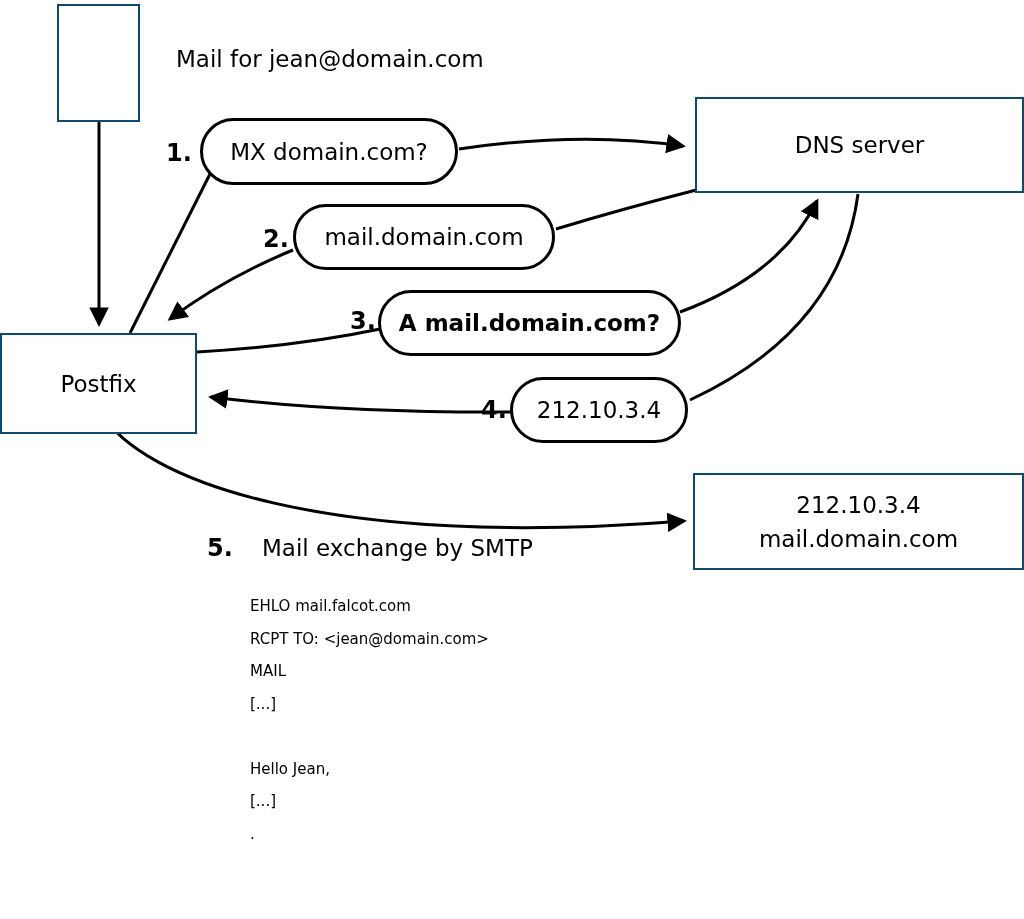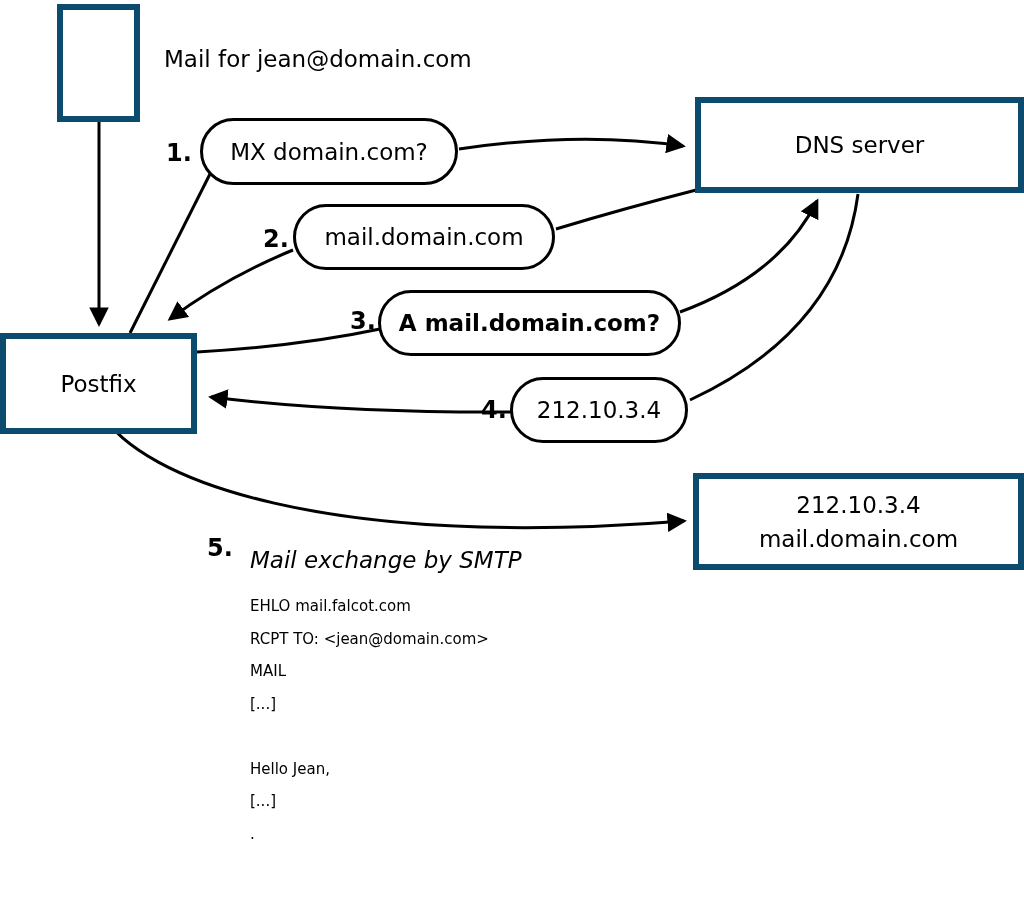--- a/index.html
+++ b/index.html
@@ -10,21 +10,21 @@
   }
   .canvas {
     position:relative;
     width:1024px; height:919px;
     background:#ffffff;
     overflow:hidden;
   }
   svg.wires { position:absolute; left:0; top:0; width:1024px; height:919px; }
   .box {
     position:absolute;
-    border:6px solid #0c4a6e;
+    border:2px solid #0c4a6e;
     background:#fff;
     display:flex; align-items:center; justify-content:center;
     font-size:23px;
   }
   .pill {
     position:absolute;
     border:3px solid #000;
     background:#fff;
     border-radius:40px;
     display:flex; align-items:center; justify-content:center;
@@ -33,29 +33,29 @@
     text-align:right;
   }
   .envelope { left:57px; top:4px; width:83px; height:118px; }
   .postfix  { left:0px;  top:333px; width:197px; height:101px; }
   .dns      { left:695px; top:97px; width:329px; height:96px; }
   .target   { left:693px; top:473px; width:331px; height:97px; flex-direction:column; line-height:34px; }
   .pill1 { left:200px; top:118px; width:258px; height:67px; }
   .pill2 { left:293px; top:204px; width:262px; height:66px; }
   .pill3 { left:378px; top:290px; width:303px; height:66px;font-weight:bold; }
   .pill4 { left:510px; top:377px; width:178px; height:66px; }
-  .label { position:absolute; font-size:23px; white-space:nowrap; }
+  .label { position:absolute; font-size:23px; white-space:nowrap;margin-left:12px; }
   .mail-note { left:164px; top:46px; }
   .step-num { position:absolute; font-size:24px; font-weight:bold; white-space:nowrap; }
   .n1 { left:166px; top:139px; }
   .n2 { left:263px; top:225px; }
   .n3 { left:350px; top:307px; }
   .n4 { left:481px; top:396px; }
   .n5 { left:207px; top:534px; }
-  .step5-label { left:250px; top:547px;font-style:italic; }
+  .step5-label { left:250px; top:535px; }
   .smtp { position:absolute; left:250px; top:597px; }
   .smtp-line { height:32.5px; font-size:15px; white-space:pre; }
 </style>
 </head>
 <body>
 
 <div class="canvas">
 
   <svg class="wires" viewBox="0 0 1024 919">
     <defs>

